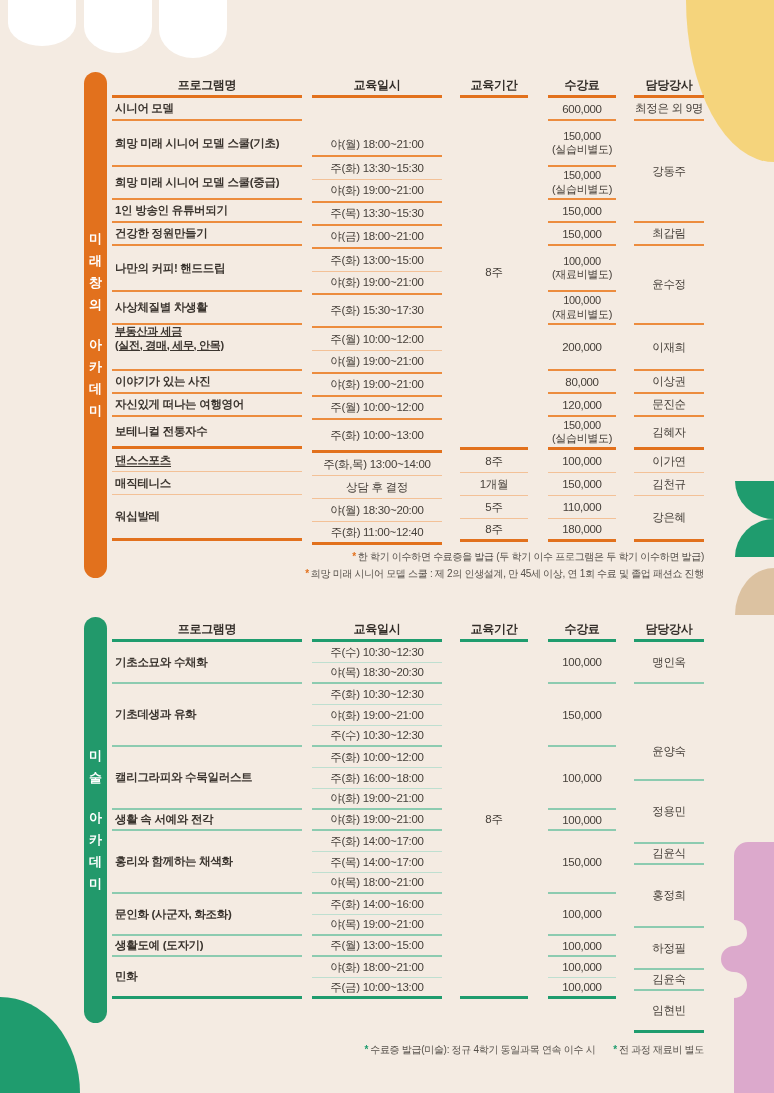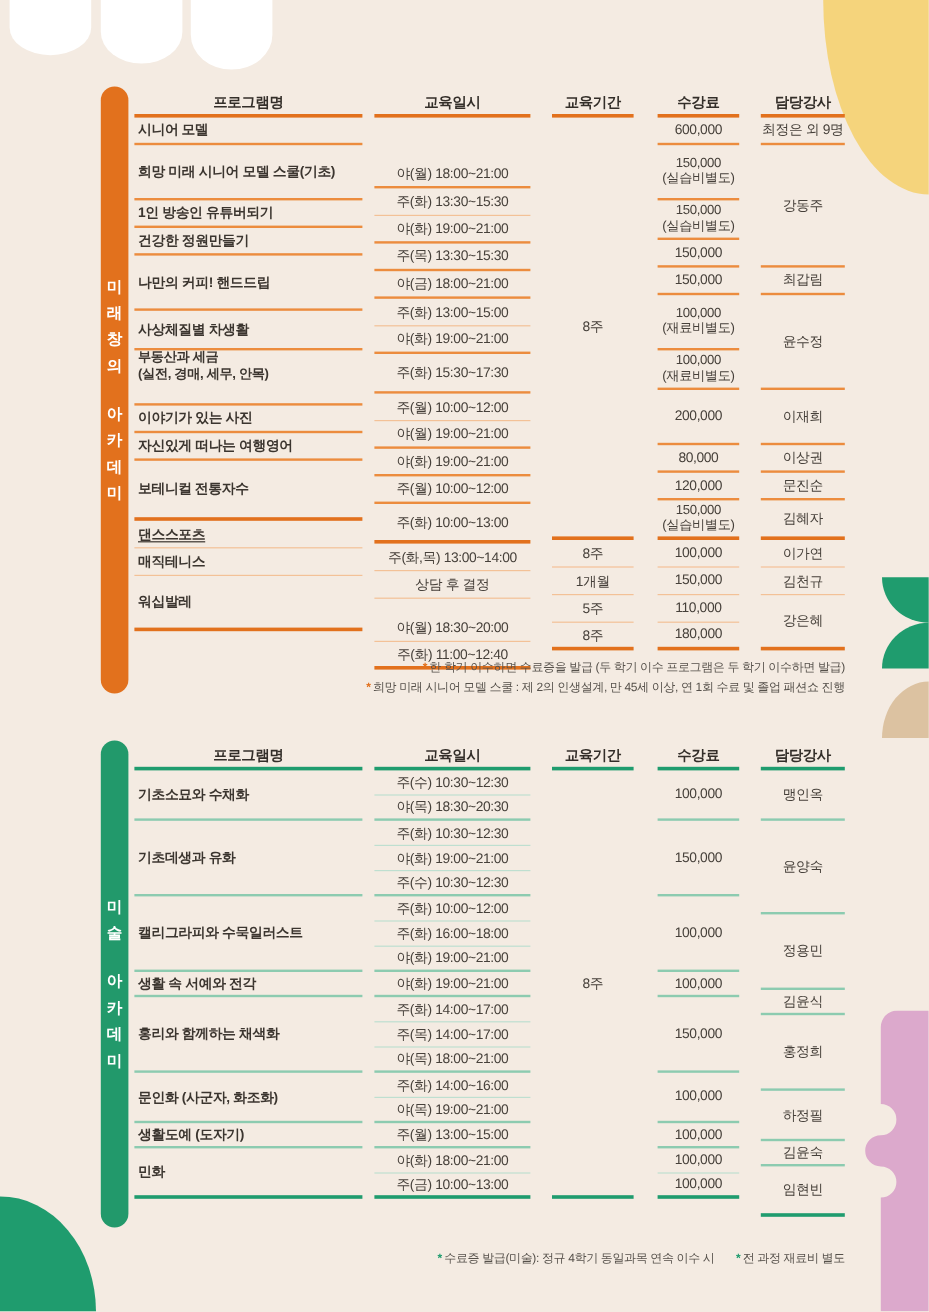--- a/index.html
+++ b/index.html
@@ -86,31 +86,32 @@
     <div class="ch">카</div>
     <div class="ch">데</div>
     <div class="ch">미</div>
   </div>
 
 <div id="table1" class="ktable">
     <div class="col" style="left: 0px; width: 190px;">
       <div class="th" style="border-bottom: 3px solid rgb(226, 113, 29);">프로그램명</div>
       <div class="cell left" style="height: 23px; border-bottom: 2px solid rgb(236, 140, 62); font-family: Liberation Serif, serif;">시니어 모델</div>
       <div class="cell left" style="height: 46px; border-bottom: 2px solid rgb(236, 140, 62);">희망 미래 시니어 모델 스쿨(기초)</div>
+      <div class="cell left" style="height: 33px; border-bottom: 2px solid rgb(236, 140, 62);">희망 미래 시니어 모델 스쿨(중급)</div>
       <div class="cell left" style="height: 23px; border-bottom: 2px solid rgb(236, 140, 62);">1인 방송인 유튜버되기</div>
       <div class="cell left" style="height: 23px; border-bottom: 2px solid rgb(236, 140, 62);">건강한 정원만들기</div>
       <div class="cell left" style="height: 46px; border-bottom: 2px solid rgb(236, 140, 62);">나만의 커피! 핸드드립</div>
       <div class="cell left" style="height: 33px; border-bottom: 2px solid rgb(236, 140, 62);">사상체질별 차생활</div>
-      <div class="cell left multiline" style="height: 46px; border-bottom: 2px solid rgb(236, 140, 62);">
+      <div class="cell left multiline" style="height: 46px; border-bottom: 2px solid rgb(236, 140, 62); text-decoration: underline;">
         <div>부동산과 세금</div>
         <div>(실전, 경매, 세무, 안목)</div>
       </div>
       <div class="cell left" style="height: 23px; border-bottom: 2px solid rgb(236, 140, 62);">이야기가 있는 사진</div>
       <div class="cell left" style="height: 23px; border-bottom: 2px solid rgb(236, 140, 62);">자신있게 떠나는 여행영어</div>
-      <div class="cell left" style="height: 50px; border-bottom: 3px solid rgb(226, 113, 29); font-family: Liberation Serif, serif;">보테니컬 전통자수</div>
+      <div class="cell left" style="height: 32px; border-bottom: 3px solid rgb(226, 113, 29);">보테니컬 전통자수</div>
       <div class="cell left u-line" style="height: 23px; border-bottom: 1px solid rgb(243, 193, 151);">댄스스포츠</div>
       <div class="cell left" style="height: 23px; border-bottom: 1px solid rgb(243, 193, 151);">매직테니스</div>
       <div class="cell left" style="height: 46px; border-bottom: 3px solid rgb(226, 113, 29);">워십발레</div>
     </div>
     <div class="col" style="left: 200px; width: 130px;">
       <div class="th" style="border-bottom: 3px solid rgb(226, 113, 29);">교육일시</div>
       <div class="cell" style="height: 23px; border-bottom: 2px solid rgb(236, 140, 62); margin-top: 36px;">야(월) 18:00~21:00</div>
       <div class="cell" style="height: 23px; border-bottom: 1px solid rgb(243, 193, 151);">주(화) 13:30~15:30</div>
       <div class="cell" style="height: 23px; border-bottom: 2px solid rgb(236, 140, 62);">야(화) 19:00~21:00</div>
       <div class="cell" style="height: 23px; border-bottom: 2px solid rgb(236, 140, 62);">주(목) 13:30~15:30</div>
@@ -118,21 +119,21 @@
       <div class="cell" style="height: 23px; border-bottom: 1px solid rgb(243, 193, 151);">주(화) 13:00~15:00</div>
       <div class="cell" style="height: 23px; border-bottom: 2px solid rgb(236, 140, 62);">야(화) 19:00~21:00</div>
       <div class="cell" style="height: 33px; border-bottom: 2px solid rgb(236, 140, 62);">주(화) 15:30~17:30</div>
       <div class="cell" style="height: 23px; border-bottom: 1px solid rgb(243, 193, 151);">주(월) 10:00~12:00</div>
       <div class="cell" style="height: 23px; border-bottom: 2px solid rgb(236, 140, 62);">야(월) 19:00~21:00</div>
       <div class="cell" style="height: 23px; border-bottom: 2px solid rgb(236, 140, 62);">야(화) 19:00~21:00</div>
       <div class="cell" style="height: 23px; border-bottom: 2px solid rgb(236, 140, 62);">주(월) 10:00~12:00</div>
       <div class="cell" style="height: 33px; border-bottom: 3px solid rgb(226, 113, 29);">주(화) 10:00~13:00</div>
       <div class="cell" style="height: 23px; border-bottom: 1px solid rgb(243, 193, 151);">주(화,목) 13:00~14:00</div>
       <div class="cell" style="height: 23px; border-bottom: 1px solid rgb(243, 193, 151);">상담 후 결정</div>
-      <div class="cell" style="height: 23px; border-bottom: 1px solid rgb(243, 193, 151); margin-top: 13px;">야(월) 18:30~20:00</div>
+      <div class="cell" style="height: 23px; border-bottom: 1px solid rgb(243, 193, 151);">야(월) 18:30~20:00</div>
       <div class="cell" style="height: 23px; border-bottom: 3px solid rgb(226, 113, 29);">주(화) 11:00~12:40</div>
     </div>
     <div class="col" style="left: 348px; width: 68px;">
       <div class="th" style="border-bottom: 3px solid rgb(226, 113, 29);">교육기간</div>
       <div class="cell" style="height: 352px; border-bottom: 3px solid rgb(226, 113, 29);">8주</div>
       <div class="cell" style="height: 23px; border-bottom: 1px solid rgb(243, 193, 151);">8주</div>
       <div class="cell" style="height: 23px; border-bottom: 1px solid rgb(243, 193, 151);">1개월</div>
       <div class="cell" style="height: 23px; border-bottom: 1px solid rgb(243, 193, 151);">5주</div>
       <div class="cell" style="height: 23px; border-bottom: 3px solid rgb(226, 113, 29);">8주</div>
     </div>
@@ -228,21 +229,21 @@
       <div class="cell" style="height: 21px; border-bottom: 2px solid rgb(140, 203, 176);">100,000</div>
       <div class="cell" style="height: 63px; border-bottom: 2px solid rgb(140, 203, 176);">150,000</div>
       <div class="cell" style="height: 42px; border-bottom: 2px solid rgb(140, 203, 176);">100,000</div>
       <div class="cell" style="height: 21px; border-bottom: 2px solid rgb(140, 203, 176);">100,000</div>
       <div class="cell" style="height: 21px; border-bottom: 1px solid rgb(190, 223, 208);">100,000</div>
       <div class="cell" style="height: 21px; border-bottom: 3px solid rgb(31, 156, 110);">100,000</div>
     </div>
     <div class="col" style="left: 522px; width: 70px;">
       <div class="th" style="border-bottom: 3px solid rgb(31, 156, 110);">담당강사</div>
       <div class="cell" style="height: 42px; border-bottom: 2px solid rgb(140, 203, 176);">맹인옥</div>
-      <div class="cell" style="height: 78px; border-bottom: 2px solid rgb(140, 203, 176);">윤양숙</div>
+      <div class="cell" style="height: 57px; border-bottom: 2px solid rgb(140, 203, 176); margin-top: 40px;">윤양숙</div>
       <div class="cell" style="height: 63px; border-bottom: 2px solid rgb(140, 203, 176);">정용민</div>
       <div class="cell" style="height: 21px; border-bottom: 2px solid rgb(140, 203, 176);">김윤식</div>
       <div class="cell" style="height: 63px; border-bottom: 2px solid rgb(140, 203, 176);">홍정희</div>
       <div class="cell" style="height: 42px; border-bottom: 2px solid rgb(140, 203, 176);">하정필</div>
       <div class="cell" style="height: 21px; border-bottom: 2px solid rgb(140, 203, 176);">김윤숙</div>
       <div class="cell" style="height: 42px; border-bottom: 3px solid rgb(31, 156, 110);">임현빈</div>
     </div>
   </div>
 
 <div id="fn1" class="footnotes">

